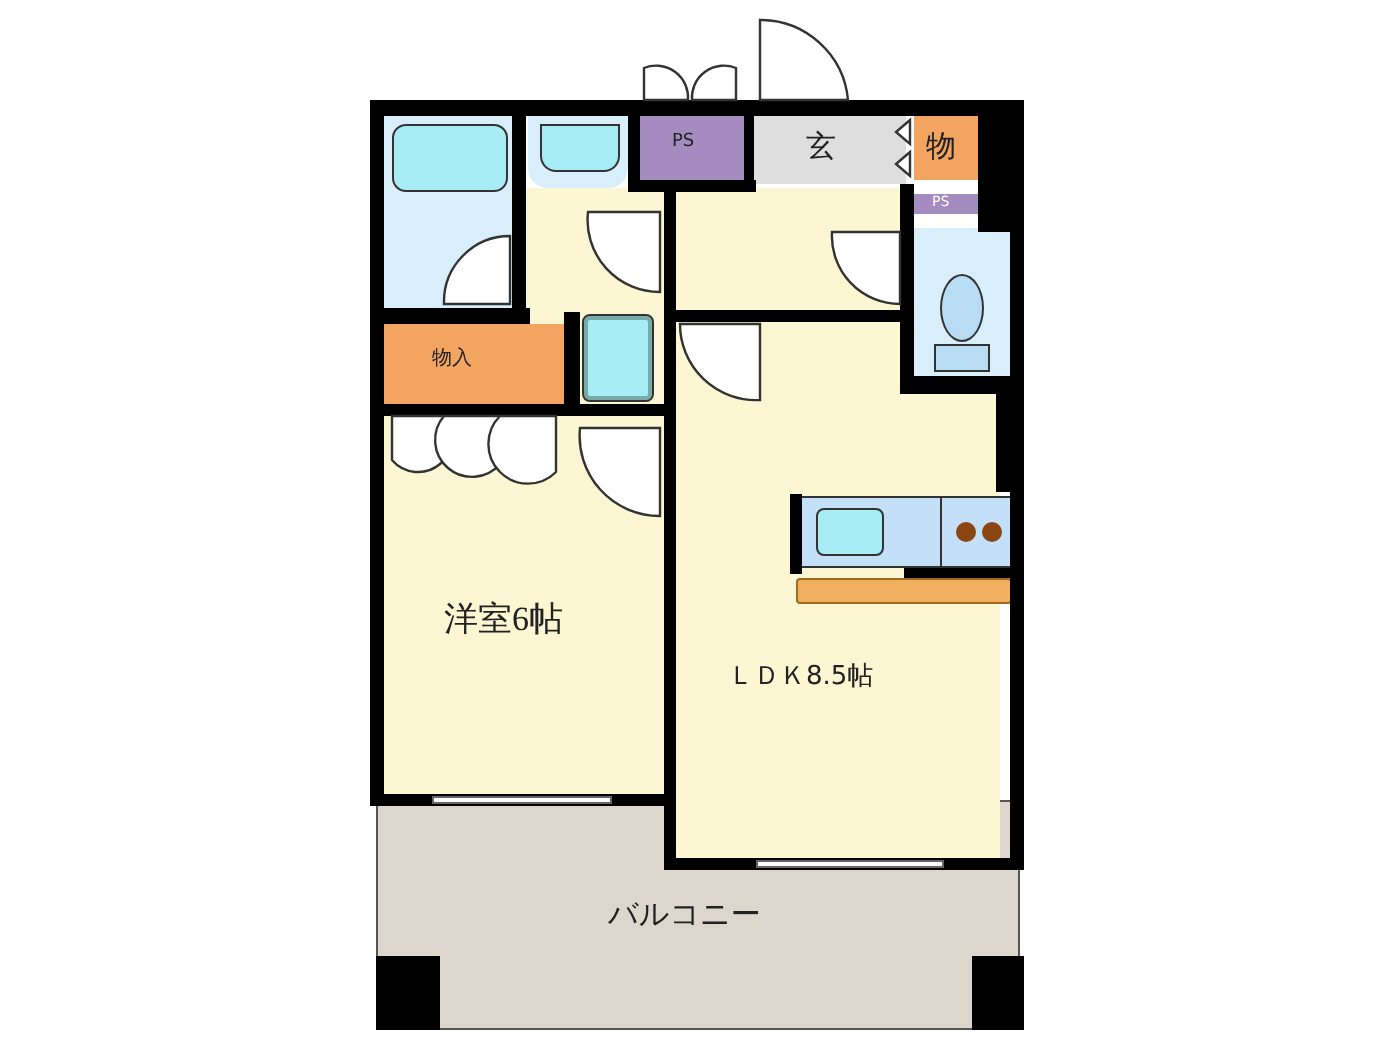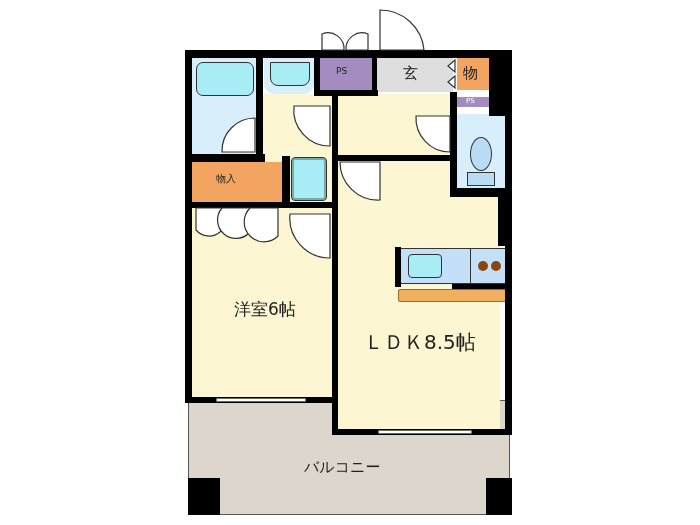--- a/index.html
+++ b/index.html
@@ -103,16 +103,16 @@
       <path d="M222 208 A14 14 0 0 0 250 232 L250 208 Z"></path>
       <path d="M250 208 A14 14 0 0 0 278 236 L278 208 Z"></path>
 
       <path d="M330 214 L290 214 A40 40 0 0 0 330 258 Z"></path>
 
       <path d="M455 60 L448 66 L455 72 Z"></path>
       <path d="M455 76 L448 82 L455 88 Z"></path>
     </g>
   </svg>
 
-  <span class="label" style="left:234px;top:298px;font-size:17px;">洋室6帖</span>
-  <span class="label" style="left:364px;top:329px;font-size:20px;">ＬＤＫ8.5帖</span>
-  <span class="label" style="left:304px;top:458px;font-size:15px;">バルコニー</span>
+  <span class="label" style="left:222px;top:298px;font-size:17px;font-family:Liberation Serif, serif;">洋室6帖</span>
+  <span class="label" style="left:364px;top:329px;font-size:13px;">ＬＤＫ8.5帖</span>
+  <span class="label" style="left:304px;top:448px;font-size:15px;">バルコニー</span>
 </div>
 
 </body></html>

